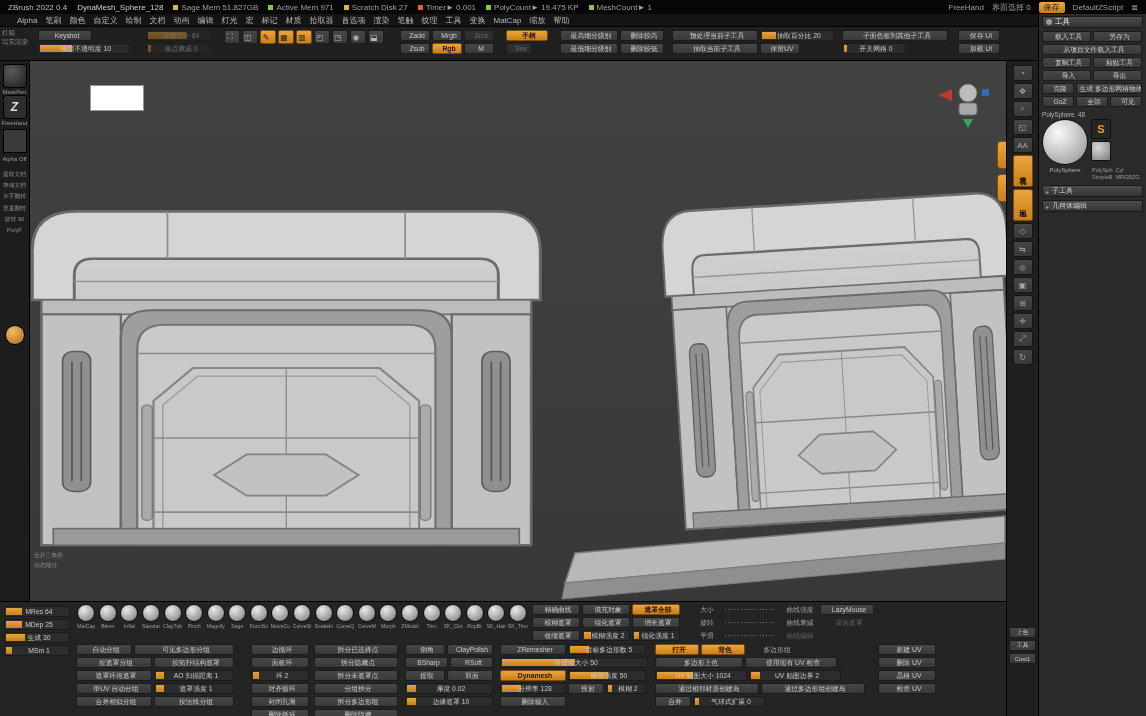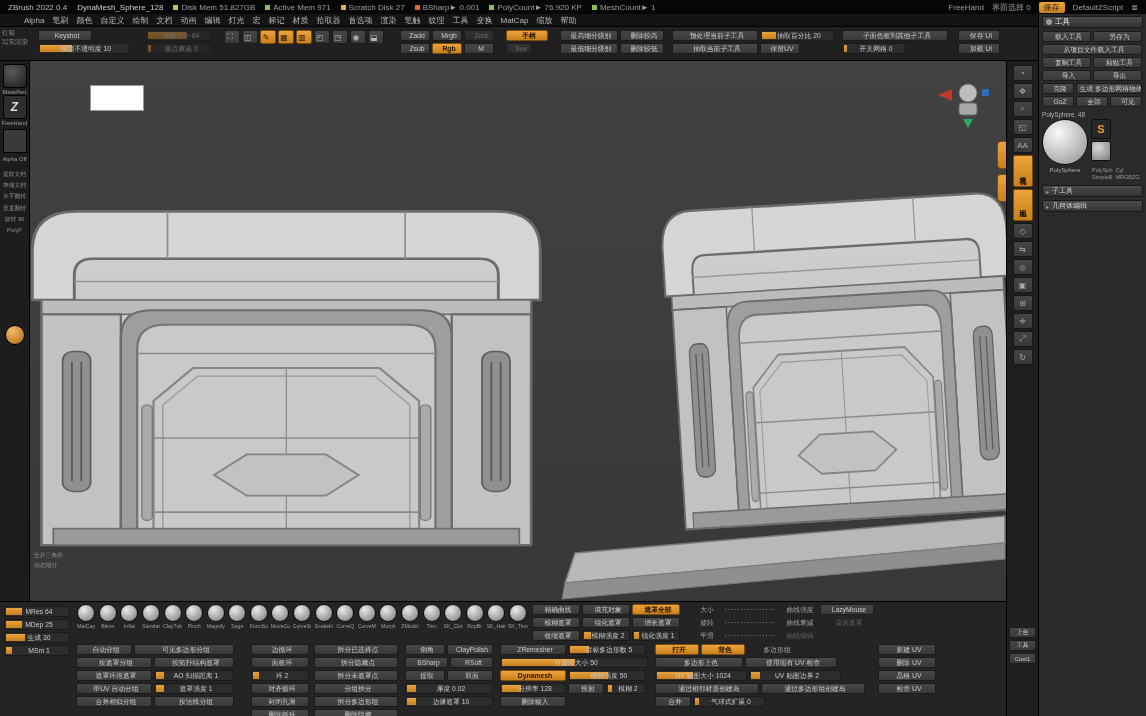--- a/index.html
+++ b/index.html
@@ -12,21 +12,21 @@
 .tb-app{color:#bdbdbd}
 .tb-doc{color:#d0d0d0}
 .tb-stats{display:flex;gap:10px;flex:1}
 .stat{display:flex;align-items:center;gap:3px}
 .stat .sdot{width:5px;height:5px;background:var(--c,#888);display:inline-block}
 .tb-right{display:flex;gap:8px;align-items:center}
 .tbr{cursor:default}
 .tbr.accent{background:linear-gradient(#eda43c,#c97f1a);color:#1c1c1c;padding:0 5px;border-radius:2px}
 
 
-.menubar{position:absolute;top:14px;left:0;width:1038px;height:13px;background:#141414;border-bottom:1px solid #000;display:flex;align-items:center;padding-left:20px;font-size:8px;color:#b8b8b8;z-index:18;white-space:nowrap}
+.menubar{position:absolute;top:14px;left:0;width:1038px;height:13px;background:#141414;border-bottom:1px solid #000;display:flex;align-items:center;padding-left:13px;font-size:8px;color:#b8b8b8;z-index:18;white-space:nowrap}
 .mi{padding:0 4px;cursor:default}
 
 
 .shelf{position:absolute;top:27px;left:0;width:1038px;height:34px;background:#202020;border-bottom:1px solid #000;z-index:17}
 .tray{position:absolute;left:2px;top:2px;width:34px;display:flex;flex-direction:column;gap:2px}
 .tray .ti{font-size:6.5px;color:#8f8f8f;line-height:1.15}
 .sg{position:absolute;top:3px;display:flex;flex-wrap:wrap;gap:2px;align-content:flex-start}
 
 
 .ctl{position:relative;height:11px;background:linear-gradient(#474747,#393939);border:1px solid #1b1b1b;border-radius:2px;display:flex;align-items:center;justify-content:center;font-size:6.8px;color:#c9c9c9;overflow:hidden;white-space:nowrap;cursor:default}
@@ -115,41 +115,41 @@
 <body>
 
 <div class="app">
 
   <div class="titlebar">
     <span class="tb-app">ZBrush 2022 0.4</span>
     <span class="tb-doc">DynaMesh_Sphere_128</span>
     <div class="tb-stats">
   <span class="stat" style="--c: #d7b945;">
           <i class="sdot"></i>
-          <span class="st">Disk Mem 51.827GB</span>
+          <span class="st">Sage Mem 51.827GB</span>
         </span>
 
   <span class="stat" style="--c: #8cc152;">
           <i class="sdot"></i>
           <span class="st">Active Mem 971</span>
         </span>
 
   <span class="stat" style="--c: #d7b945;">
           <i class="sdot"></i>
           <span class="st">Scratch Disk 27</span>
         </span>
 
   <span class="stat" style="--c: #e0642f;">
           <i class="sdot"></i>
-          <span class="st">BSharp► 0.001</span>
+          <span class="st">Timer► 0.001</span>
         </span>
 
   <span class="stat" style="--c: #8cc152;">
           <i class="sdot"></i>
-          <span class="st">PolyCount► 76.920 KP</span>
+          <span class="st">PolyCount► 19.475 KP</span>
         </span>
 
   <span class="stat" style="--c: #8cc152;">
           <i class="sdot"></i>
           <span class="st">MeshCount► 1</span>
         </span>
 </div>
     <div class="tb-right">
   <span class="tbr">FreeHand</span>
 

